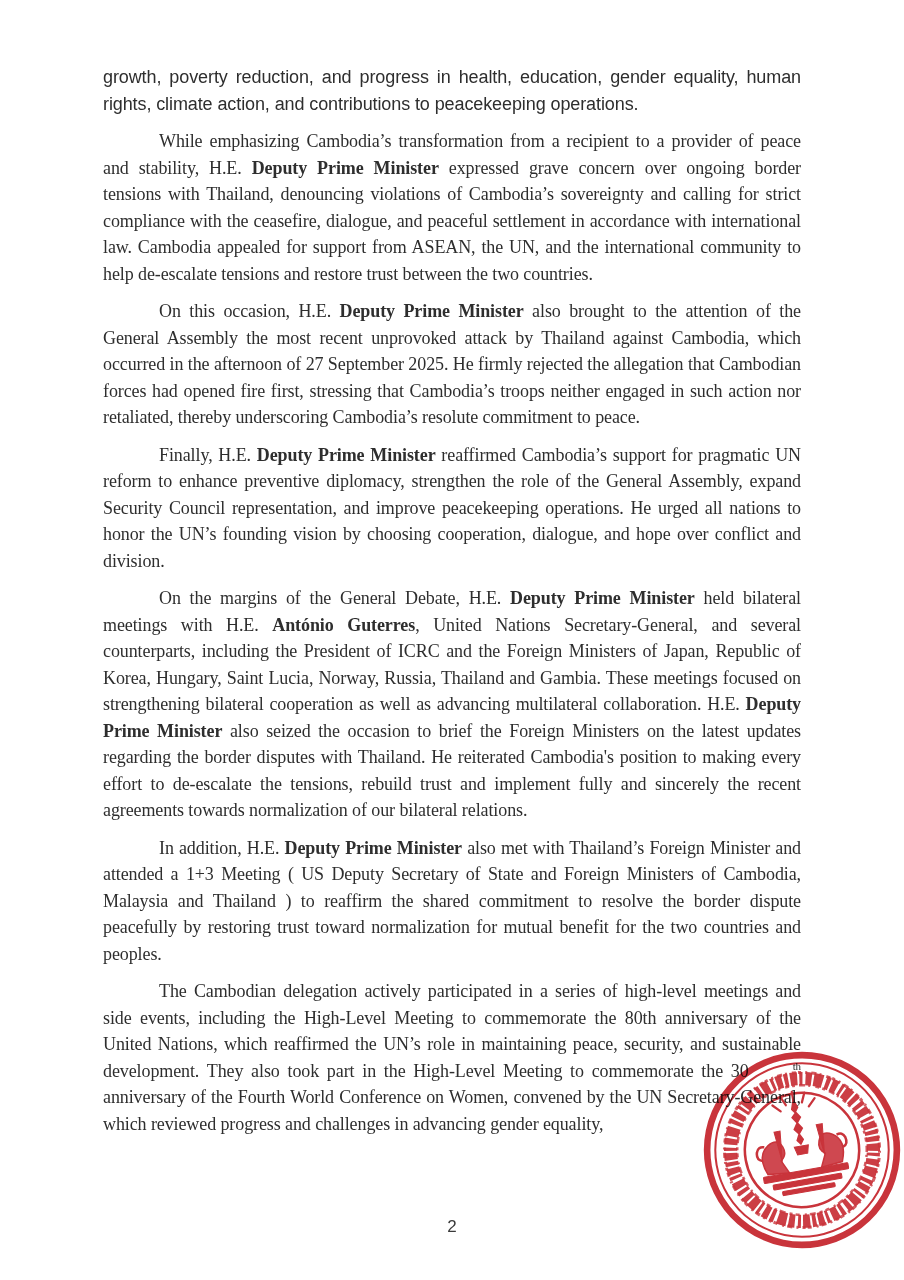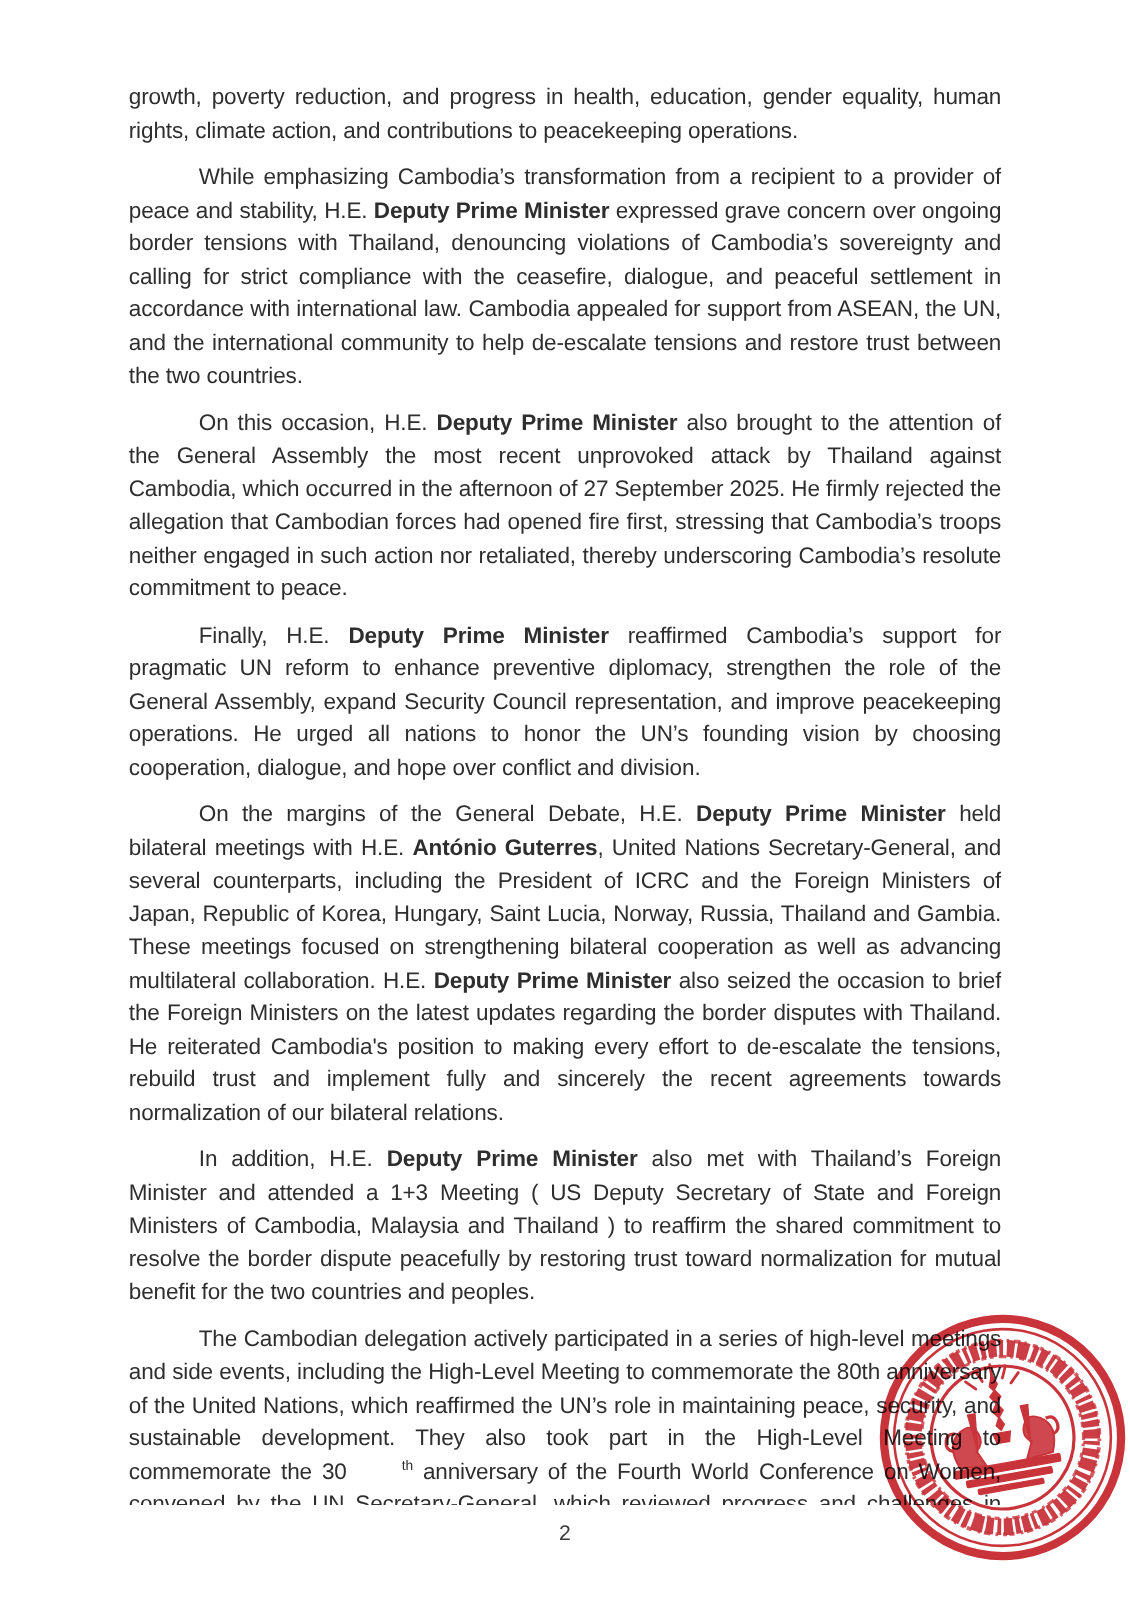--- a/index.html
+++ b/index.html
@@ -26,20 +26,21 @@
     font-size: 18px;
     line-height: 26.5px;
     letter-spacing: -0.1px;
     text-align: justify;
   }
   p.para {
     margin: 0 0 11px 0;
   }
   p.para.indent {
     text-indent: 56px;
+    font-family: Liberation Serif, serif;
   }
   p.para .b {
     font-weight: bold;
   }
   p.para sup {
     font-size: 11px;
     line-height: 0;
     vertical-align: super;
     margin-left: 44px;
   }

